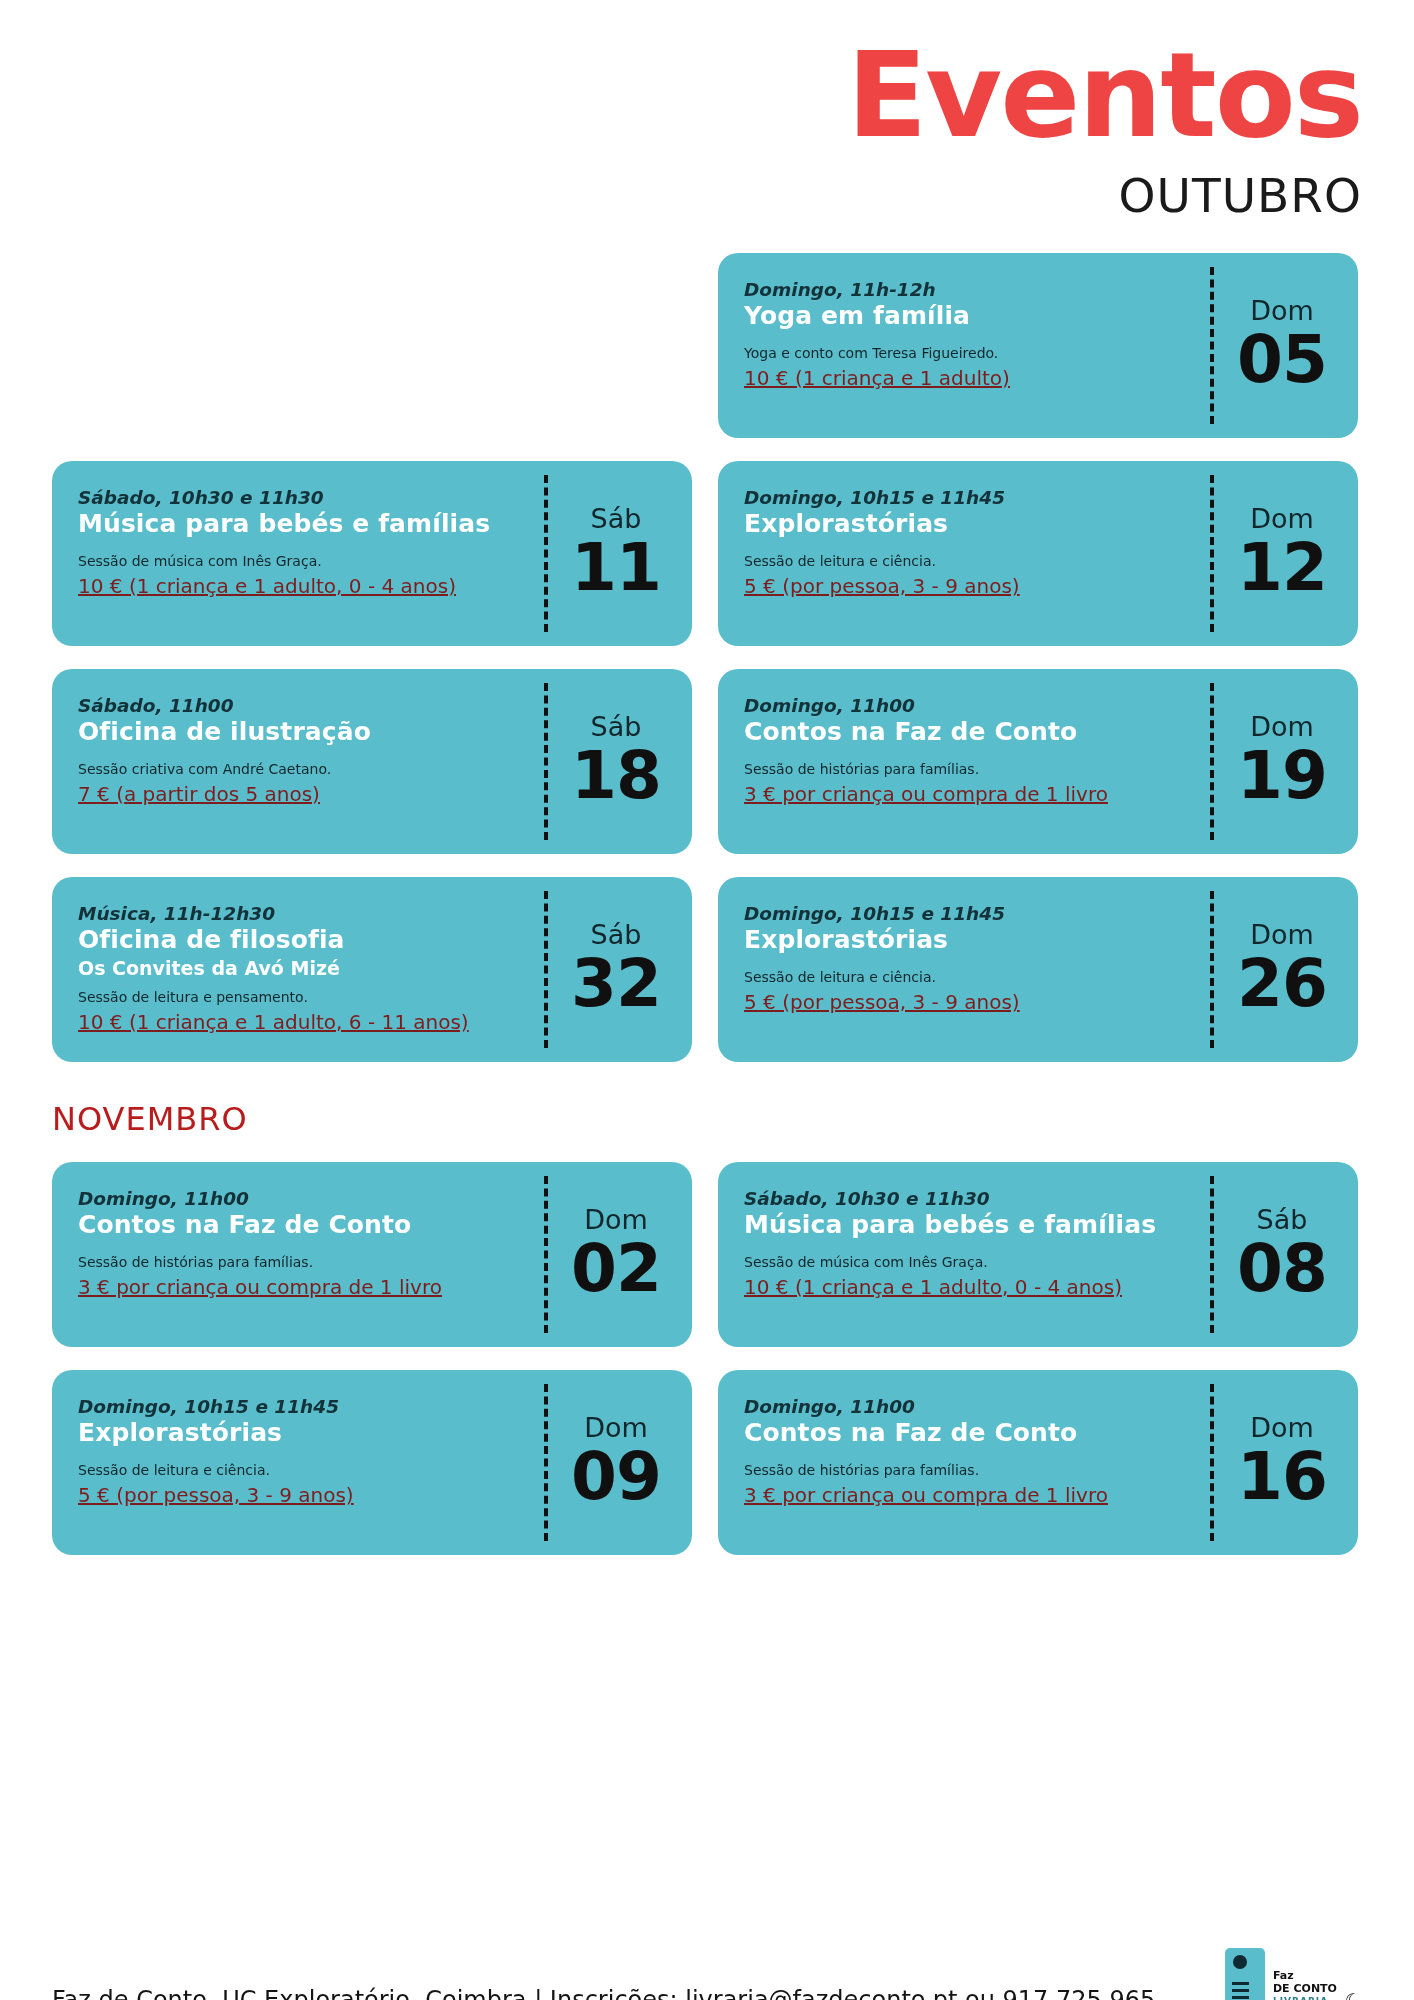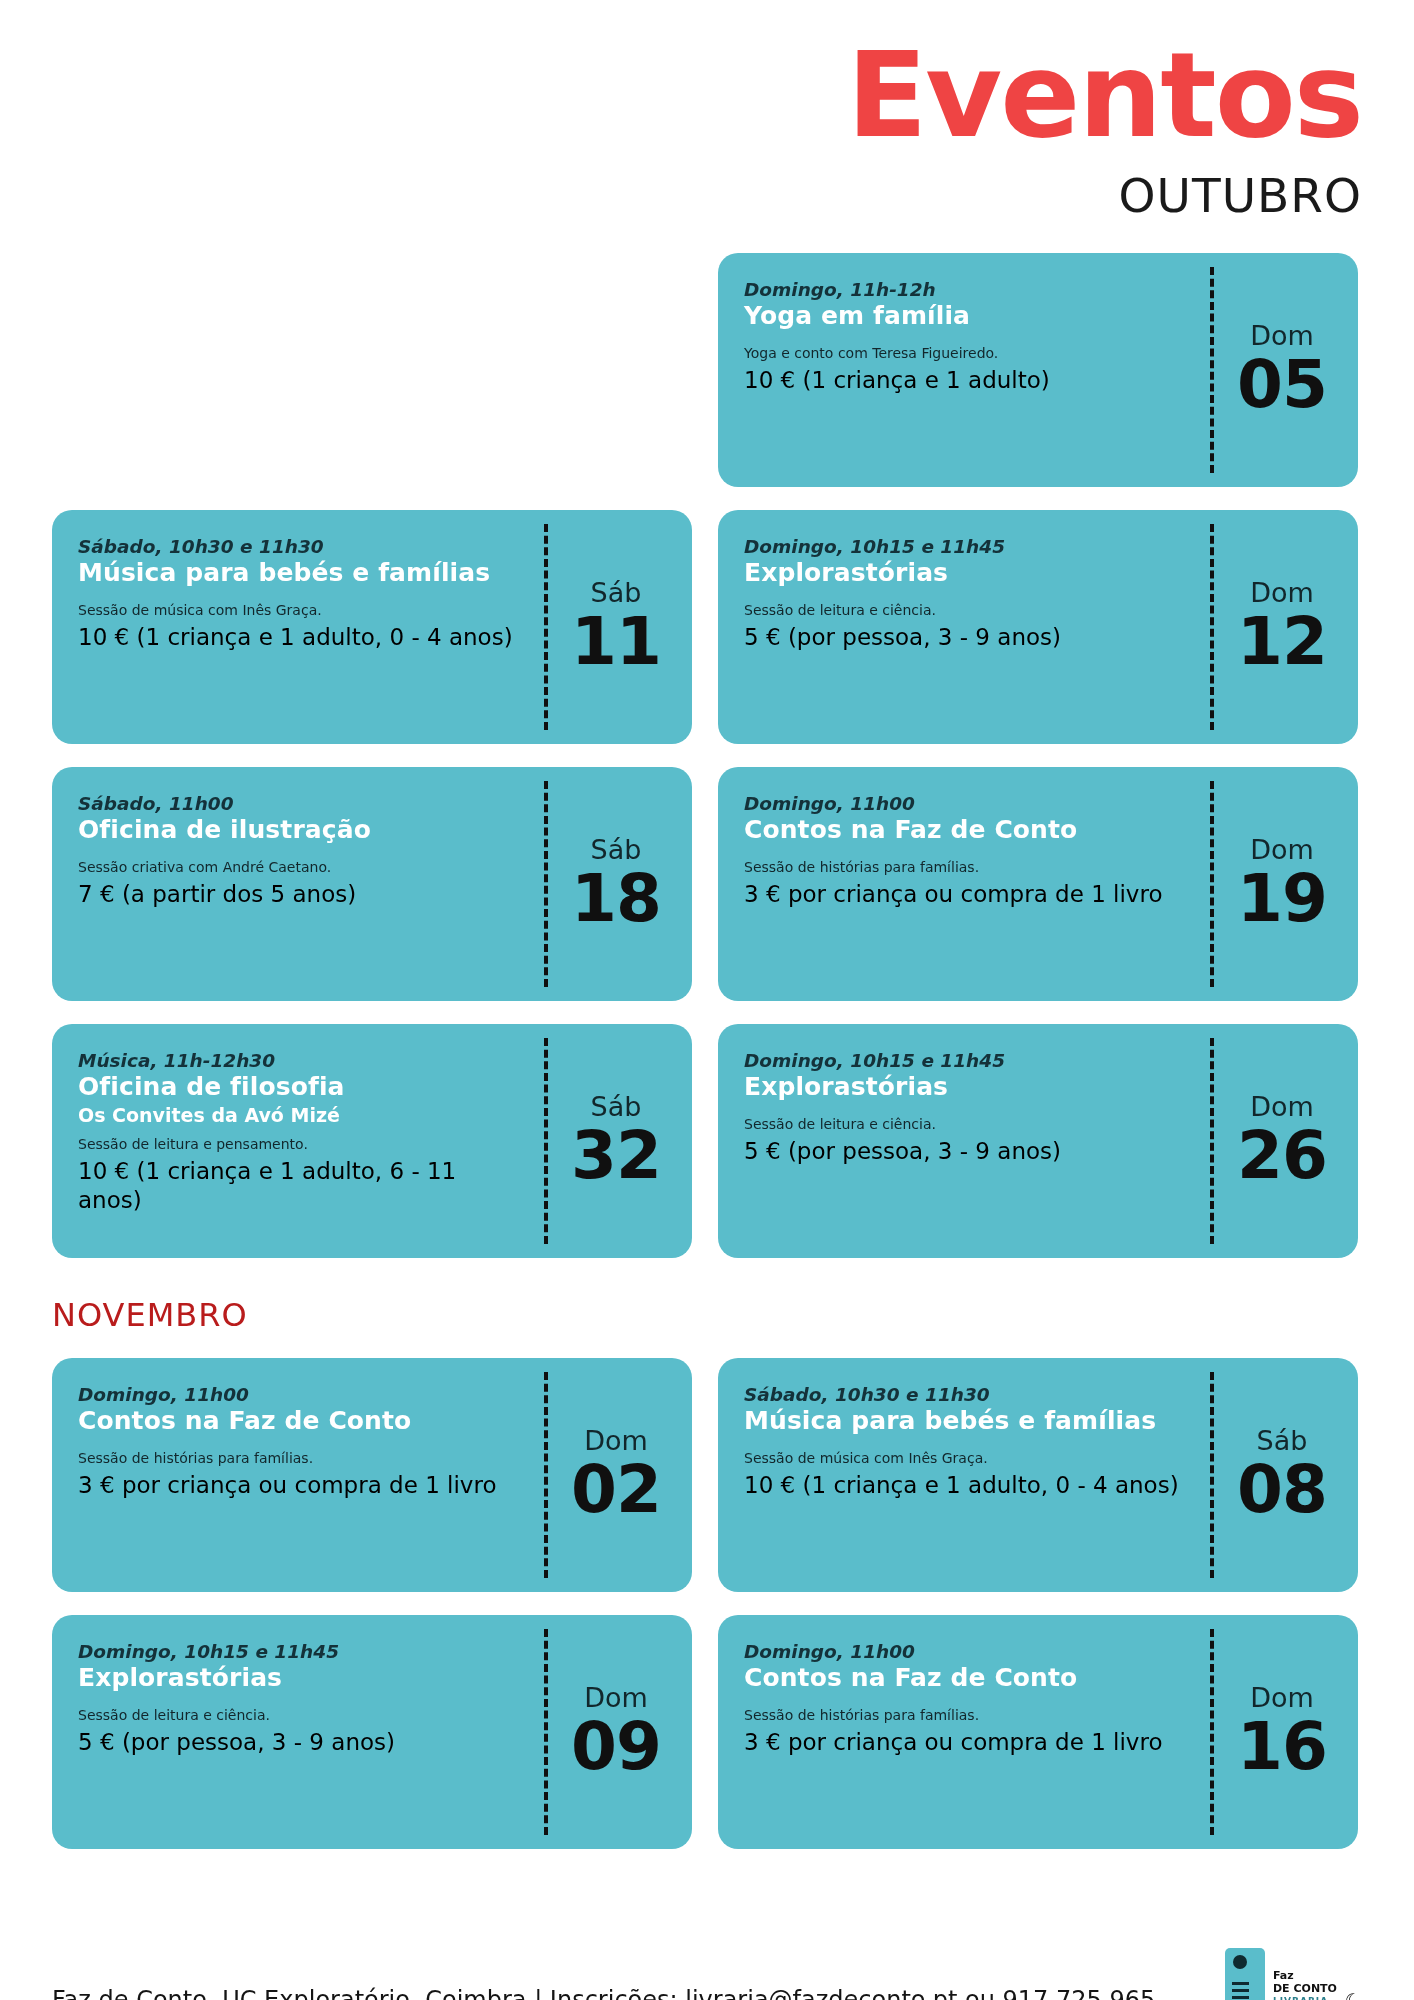--- a/index.html
+++ b/index.html
@@ -60,21 +60,21 @@
     margin-top: 26px;
   }
   .grid .slot {
     width: 640px;
   }
   .slot.empty { background: transparent; }
 
   .ticket {
     background: #5ABDCB;
     border-radius: 20px;
-    height: 234px;
+    height: 185px;
     display: flex;
     position: relative;
     overflow: hidden;
   }
   .ticket-body {
     flex: 1 1 auto;
     padding: 26px 22px 20px 26px;
     display: flex;
     flex-direction: column;
     justify-content: flex-start;
@@ -101,24 +101,25 @@
     line-height: 1.2;
     margin-top: 2px;
   }
   .t-desc {
     font-size: 14px;
     color: #12272c;
     margin-top: 14px;
     line-height: 1.25;
   }
   .t-price {
-    font-size: 23px;
-    color: #000000;
+    font-size: 20px;
+    color: #7f1d1d;
     margin-top: 4px;
     line-height: 1.25;
+    text-decoration: underline;
   }
   .ticket.tight .t-desc { margin-top: 9px; }
 
   .perf {
     flex: 0 0 0px;
     width: 0;
     border-left: 4px dashed #101010;
     margin: 14px 0;
   }
   .ticket-stub {

